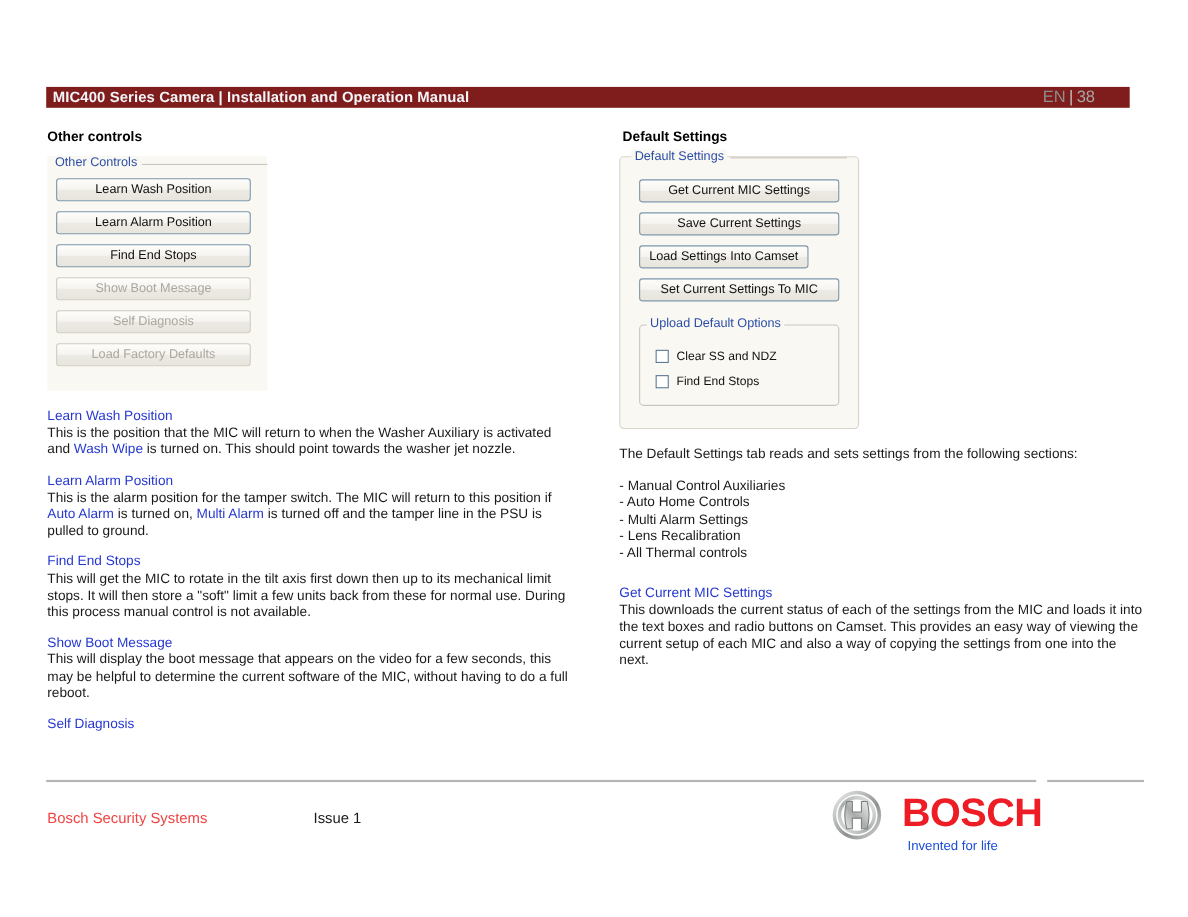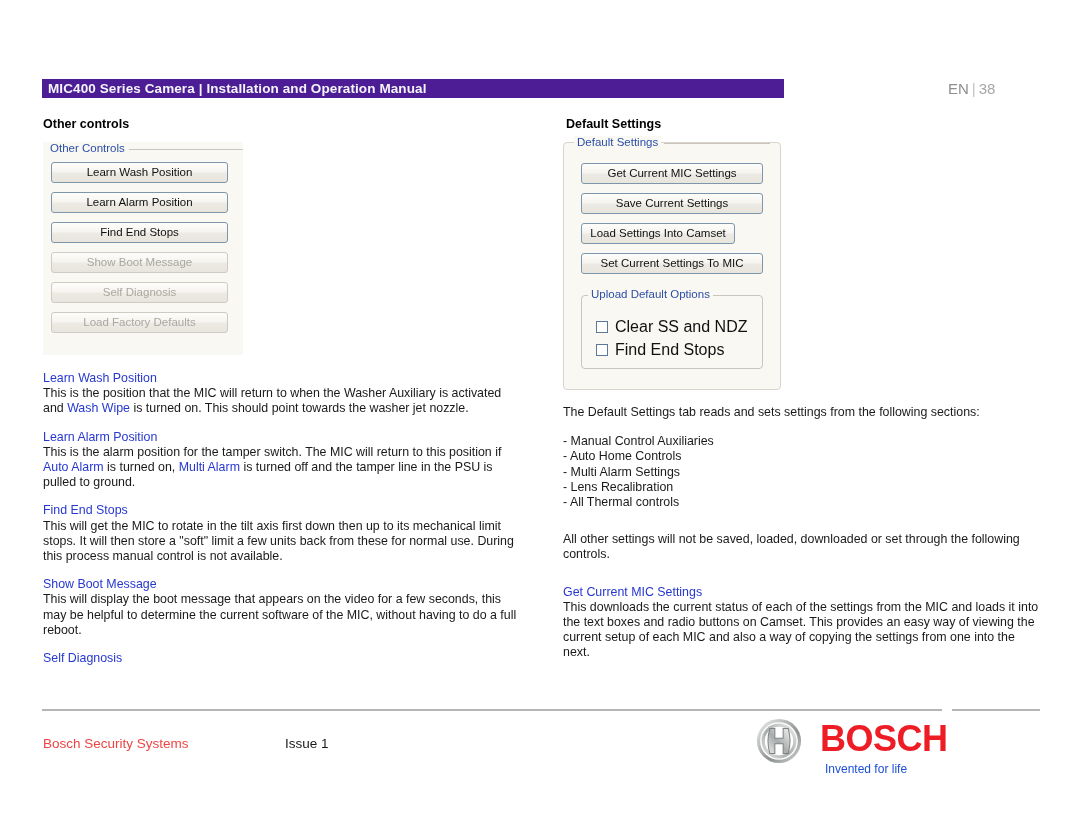--- a/index.html
+++ b/index.html
@@ -21,23 +21,24 @@
     left: 0; top: 0;
     width: 1080px;
     height: 834px;
   }
 
   
   .header-bar {
     position: absolute;
     left: 42px;
     top: 79px;
-    width: 742px;
+    width: 953px;
     height: 19px;
-    background: #4c1d95;
+    background: #7f1d1d;
+    padding-left: 32px;
   }
   .header-title {
     position: absolute;
     left: 6px;
     top: 2px;
     font-size: 13.5px;
     font-weight: bold;
     color: #f3f5f9;
     letter-spacing: 0.1px;
     white-space: nowrap;
@@ -146,21 +147,21 @@
   .checkbox {
     width: 12px;
     height: 12px;
     box-sizing: border-box;
     border: 1px solid #5d7896;
     background: #ffffff;
     margin-right: 7px;
     flex: 0 0 auto;
   }
   .checklabel {
-    font-size: 16px;
+    font-size: 11px;
     color: #111111;
   }
 
   
   .text-col {
     position: absolute;
     font-size: 12.4px;
     line-height: 15.2px;
     color: #1a1a1a;
   }
@@ -348,21 +349,20 @@
     <p class="plain-para">The Default Settings tab reads and sets settings from the following sections:</p>
 
     <ul class="list-plain">
       <li>- Manual Control Auxiliaries</li>
       <li>- Auto Home Controls</li>
       <li>- Multi Alarm Settings</li>
       <li>- Lens Recalibration</li>
       <li>- All Thermal controls</li>
     </ul>
 
-    <p class="plain-para spacer-para">All other settings will not be saved, loaded, downloaded or set through the following controls.</p>
 
     <div class="spacer-block">
       <div class="sub-heading">Get Current MIC Settings</div>
       <p class="para">This downloads the current status of each of the settings from the MIC and loads it into the text boxes and radio buttons on Camset. This provides an easy way of viewing the current setup of each MIC and also a way of copying the settings from one into the next.</p>
     </div>
 
   </div>
 
   <div class="footer-rule"></div>
   <div class="footer-rule-right"></div>

